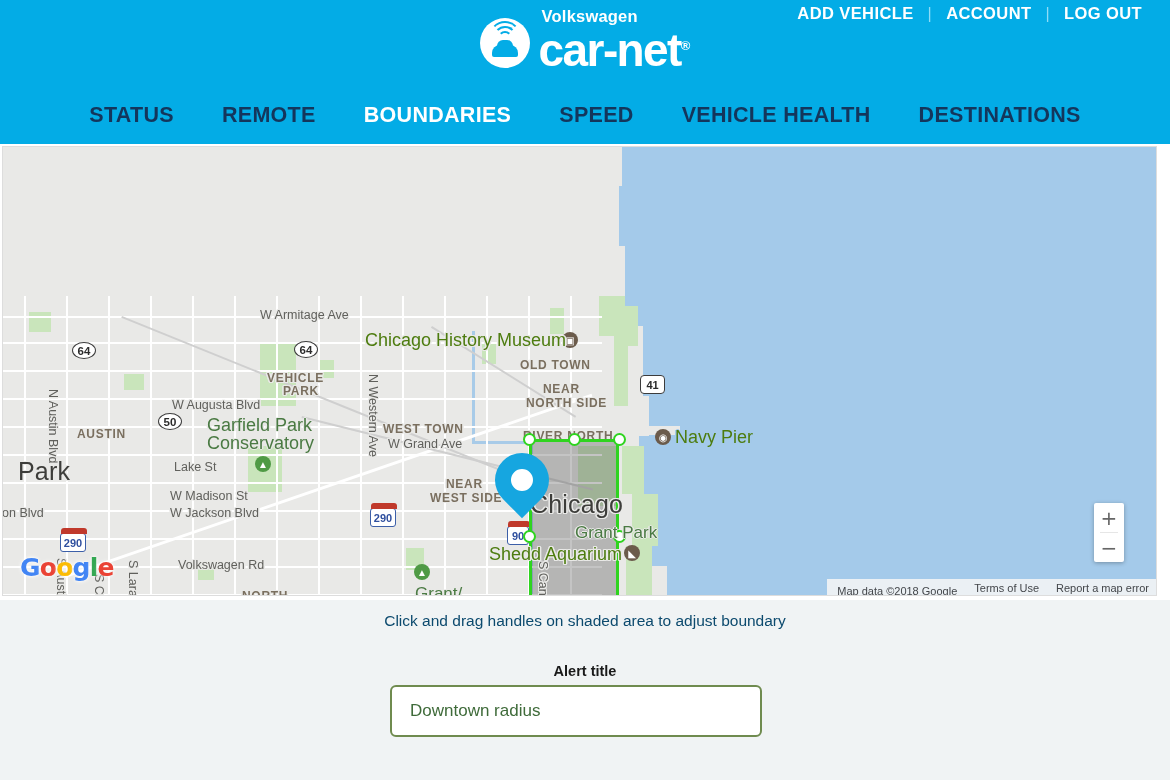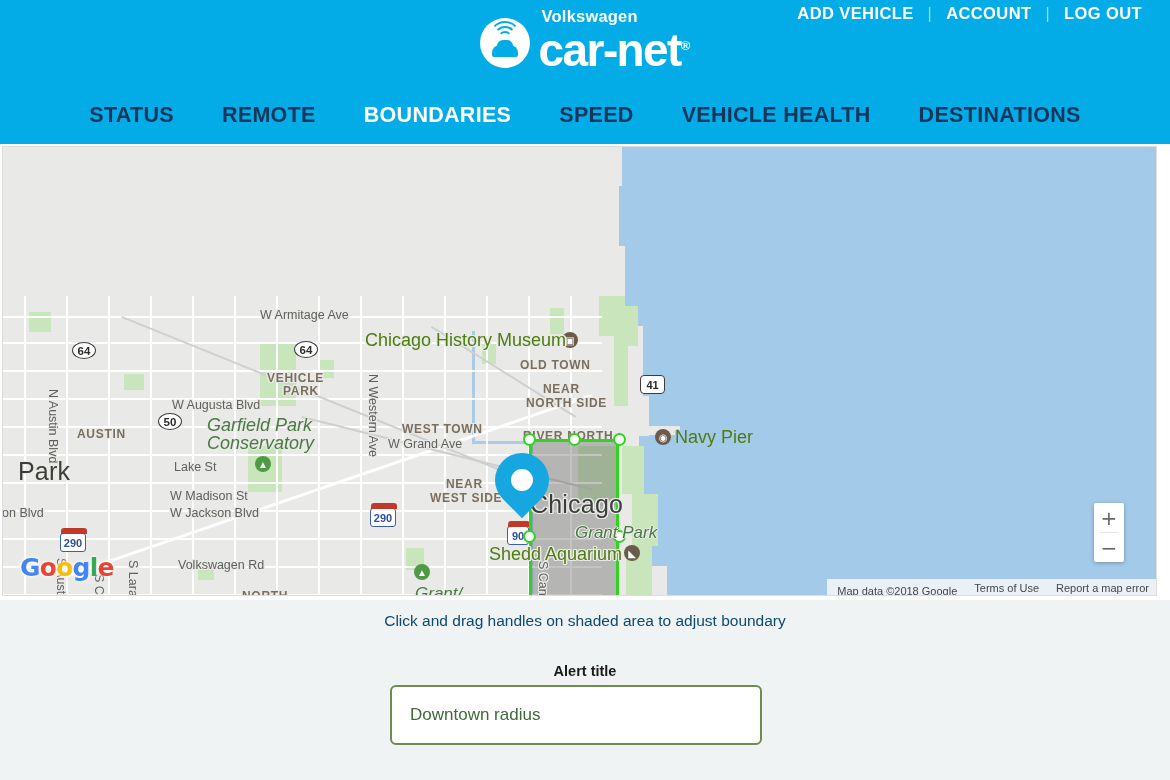--- a/index.html
+++ b/index.html
@@ -117,21 +117,21 @@
     position: absolute; color: #5b5b57; font-family: "Liberation Sans", sans-serif;
     white-space: nowrap; text-shadow:
       -1.4px 0 #e9e9e7, 1.4px 0 #e9e9e7, 0 -1.4px #e9e9e7, 0 1.4px #e9e9e7,
       -1px -1px #e9e9e7, 1px 1px #e9e9e7, -1px 1px #e9e9e7, 1px -1px #e9e9e7;
   }
   .mlabel.street { font-size: 12.5px; color: #60605c; }
   .mlabel.hood { font-size: 12px; font-weight: bold; letter-spacing: .7px; color: #7a6f5f; }
   .mlabel.city { font-size: 25px; color: #3d3d3a; letter-spacing: .2px; }
   .mlabel.place { font-size: 18px; color: #4d7c0f; }
   .mlabel.parkname {
-    font-size: 17px; font-style: italic; color: #4a7a43;
+    font-size: 17px; color: #4a7a43;
     text-shadow:-1.4px 0 #e9e9e7,1.4px 0 #e9e9e7,0 -1.4px #e9e9e7,0 1.4px #e9e9e7;
   }
   .mlabel.vert { writing-mode: vertical-rl; text-orientation: mixed; }
 
   .shield {
     position: absolute; background: #ffffff; border: 1.6px solid #3c3c3c;
     border-radius: 50%; color: #2b2b2b; font-size: 11.5px; font-weight: bold;
     display: flex; align-items: center; justify-content: center;
     width: 24px; height: 17px; box-sizing: border-box;
   }
@@ -218,21 +218,21 @@
   
   .hint {
     position: absolute; left: 0; top: 612px; width: 1170px; text-align: center;
     font-size: 15.5px; color: #0c4a6e;
   }
   .field-label {
     position: absolute; left: 0; top: 663px; width: 1170px; text-align: center;
     font-size: 14.5px; font-weight: bold; color: #1a1a1a;
   }
   .alert-input {
-    position: absolute; left: 390px; top: 685px; width: 372px; height: 60px;
+    position: absolute; left: 390px; top: 685px; width: 372px; height: 52px;
     box-sizing: border-box;
     border: 2px solid #6f8b4f; border-radius: 6px; background: #ffffff;
     font-size: 17px; color: #3f6b3a; padding: 0 18px;
     font-family: "Liberation Sans", sans-serif;
     outline: none;
   }
 </style>
 </head>
 <body>
 
@@ -409,21 +409,21 @@
       <div class="mlabel street vert" style="left:52px;top:412px;">S Austin Blvd</div>
       <div class="mlabel street vert" style="left:90px;top:428px;">S Central Ave</div>
       <div class="mlabel street vert" style="left:124px;top:414px;">S Laramie Ave</div>
 
       <div class="mlabel street vert" style="left:534px;top:415px;z-index:42;">S Canal St</div>
 
       <div class="mlabel hood" style="left:518px;top:212px;">OLD TOWN</div>
       <div class="mlabel hood" style="left:541px;top:236px;">NEAR</div>
       <div class="mlabel hood" style="left:524px;top:250px;">NORTH SIDE</div>
       <div class="mlabel hood" style="left:521px;top:283px;">RIVER NORTH</div>
-      <div class="mlabel hood" style="left:400px;top:276px;">WEST TOWN</div>
+      <div class="mlabel hood" style="left:381px;top:276px;">WEST TOWN</div>
       <div class="mlabel hood" style="left:444px;top:331px;">NEAR</div>
       <div class="mlabel hood" style="left:428px;top:345px;">WEST SIDE</div>
       <div class="mlabel hood" style="left:265px;top:225px;">VEHICLE</div>
       <div class="mlabel hood" style="left:281px;top:238px;">PARK</div>
       <div class="mlabel hood" style="left:75px;top:281px;">AUSTIN</div>
       <div class="mlabel hood" style="left:240px;top:443px;">NORTH</div>
 
       <div class="mlabel hood" style="left:592px;top:448px;z-index:42;">NEAR</div>
 
       <div class="mlabel parkname" style="left:205px;top:269px;font-size:18px;">Garfield Park</div>

